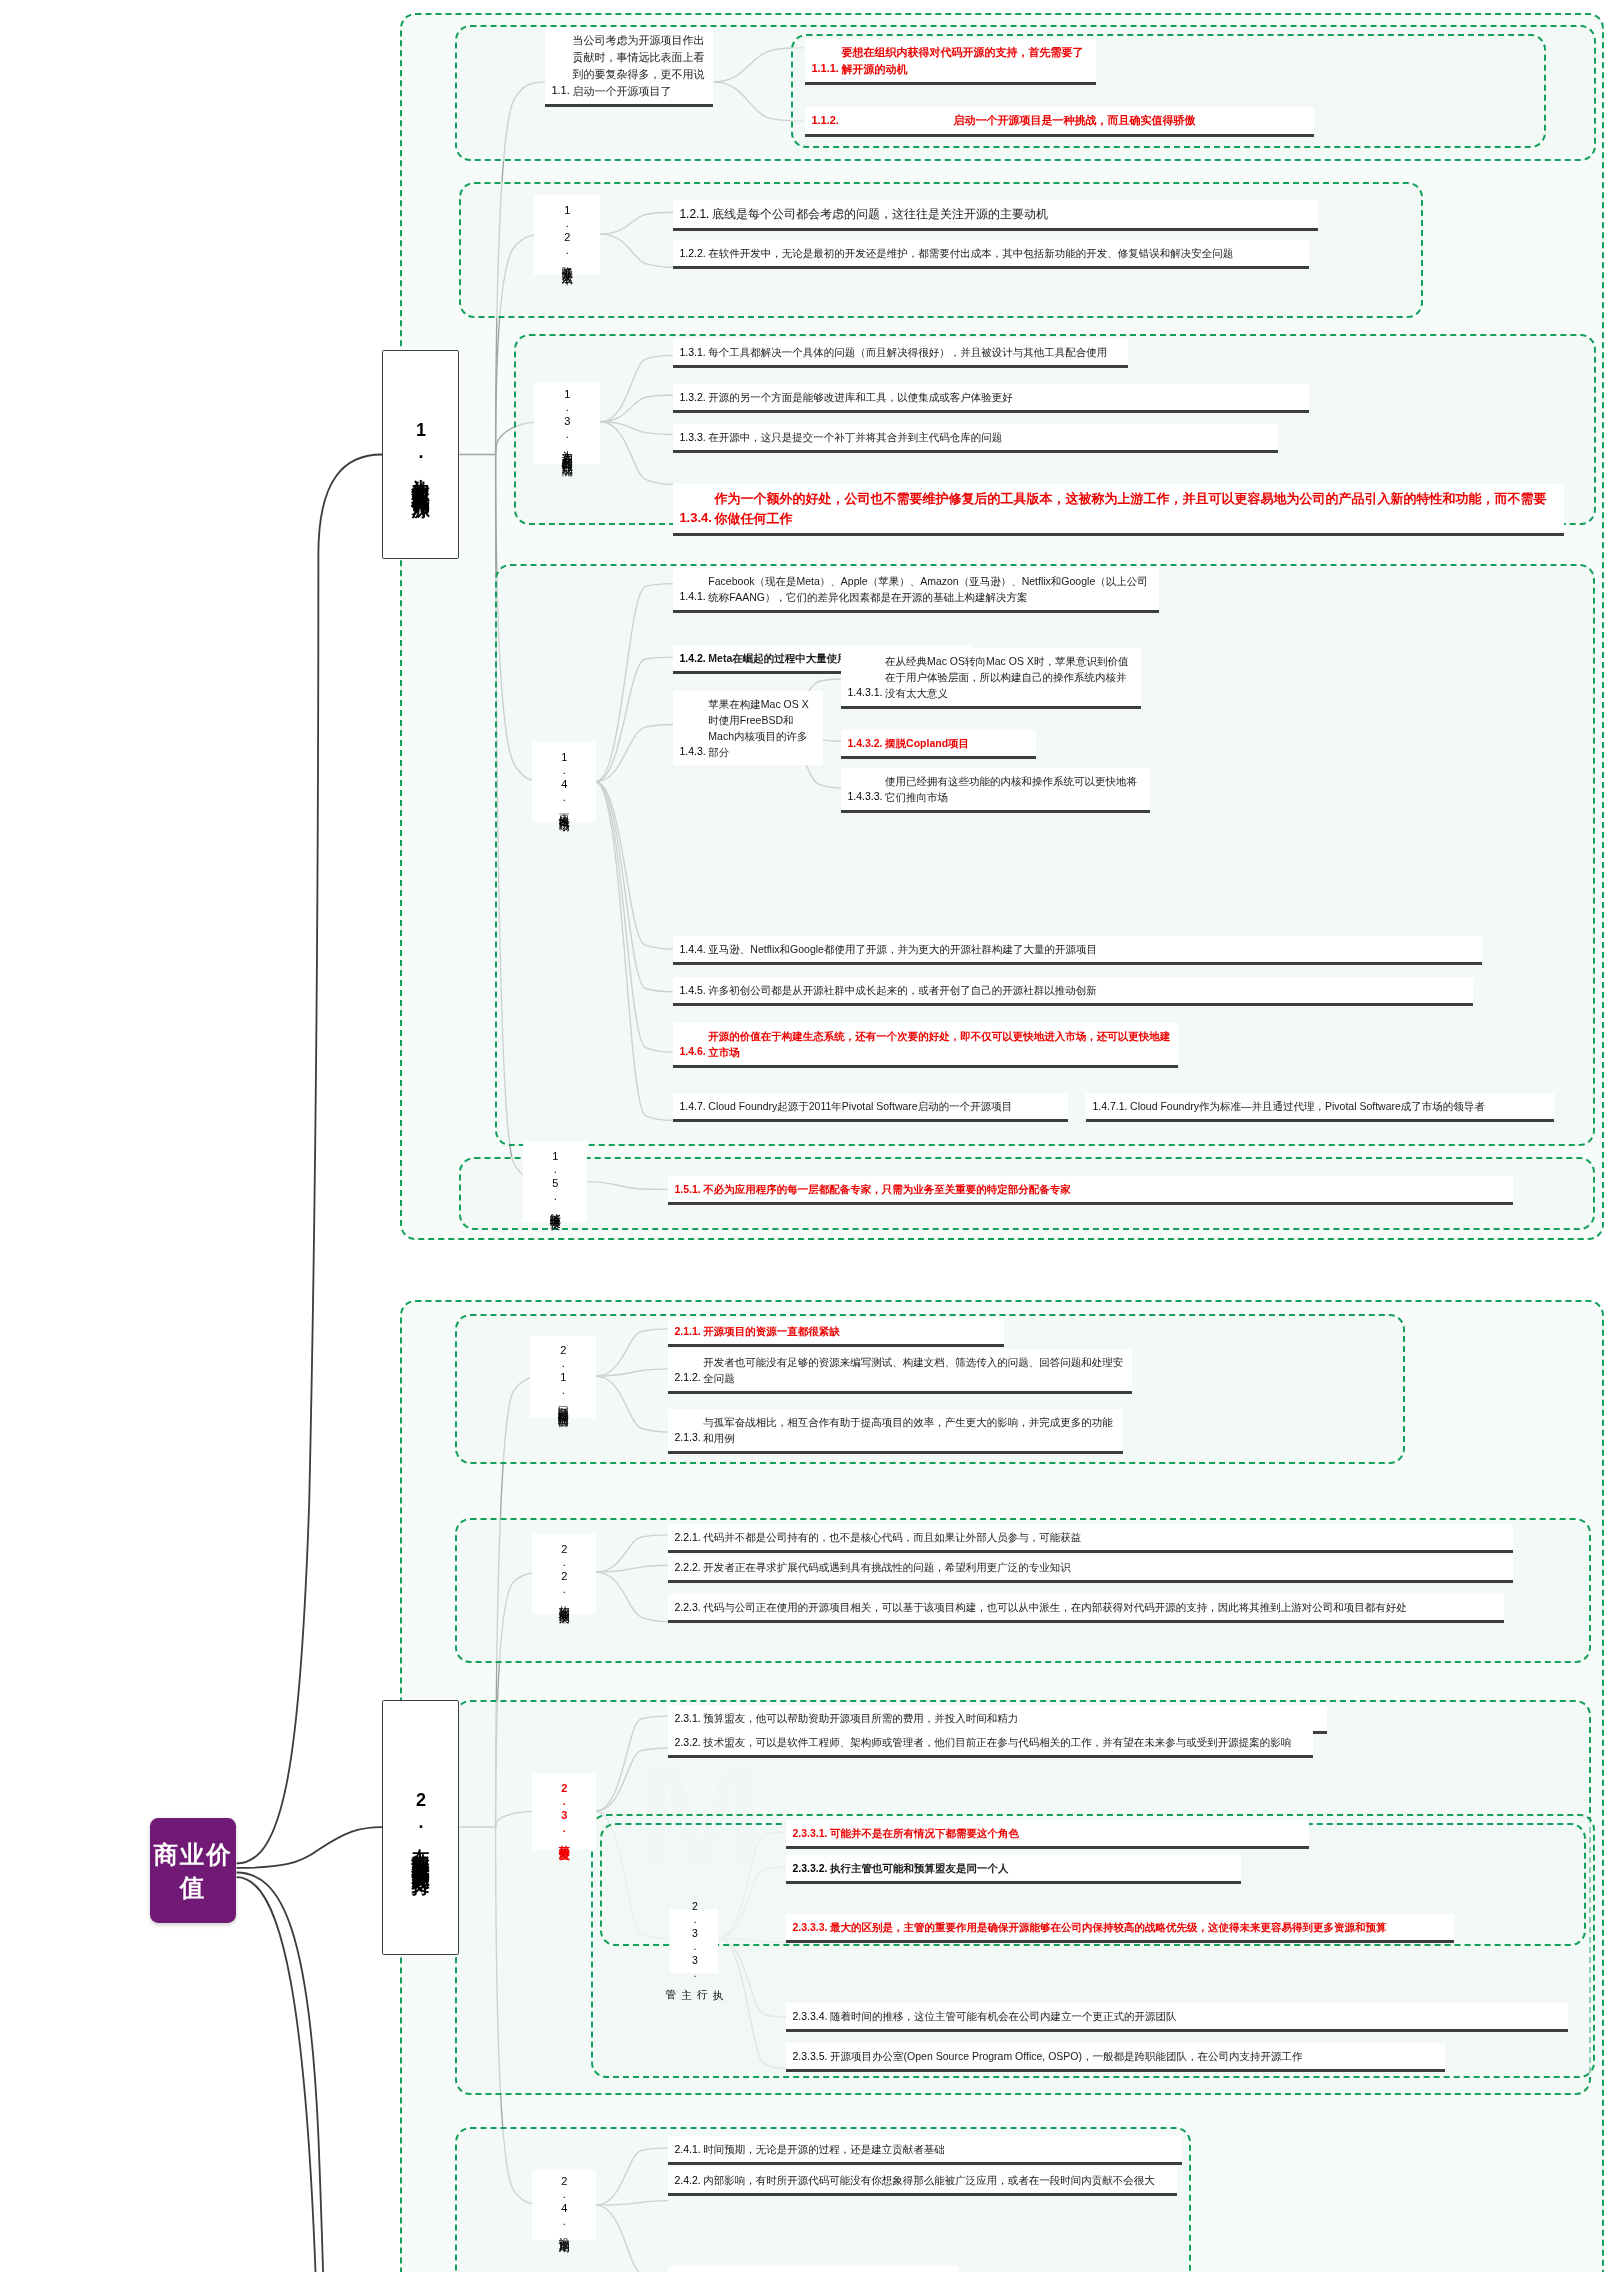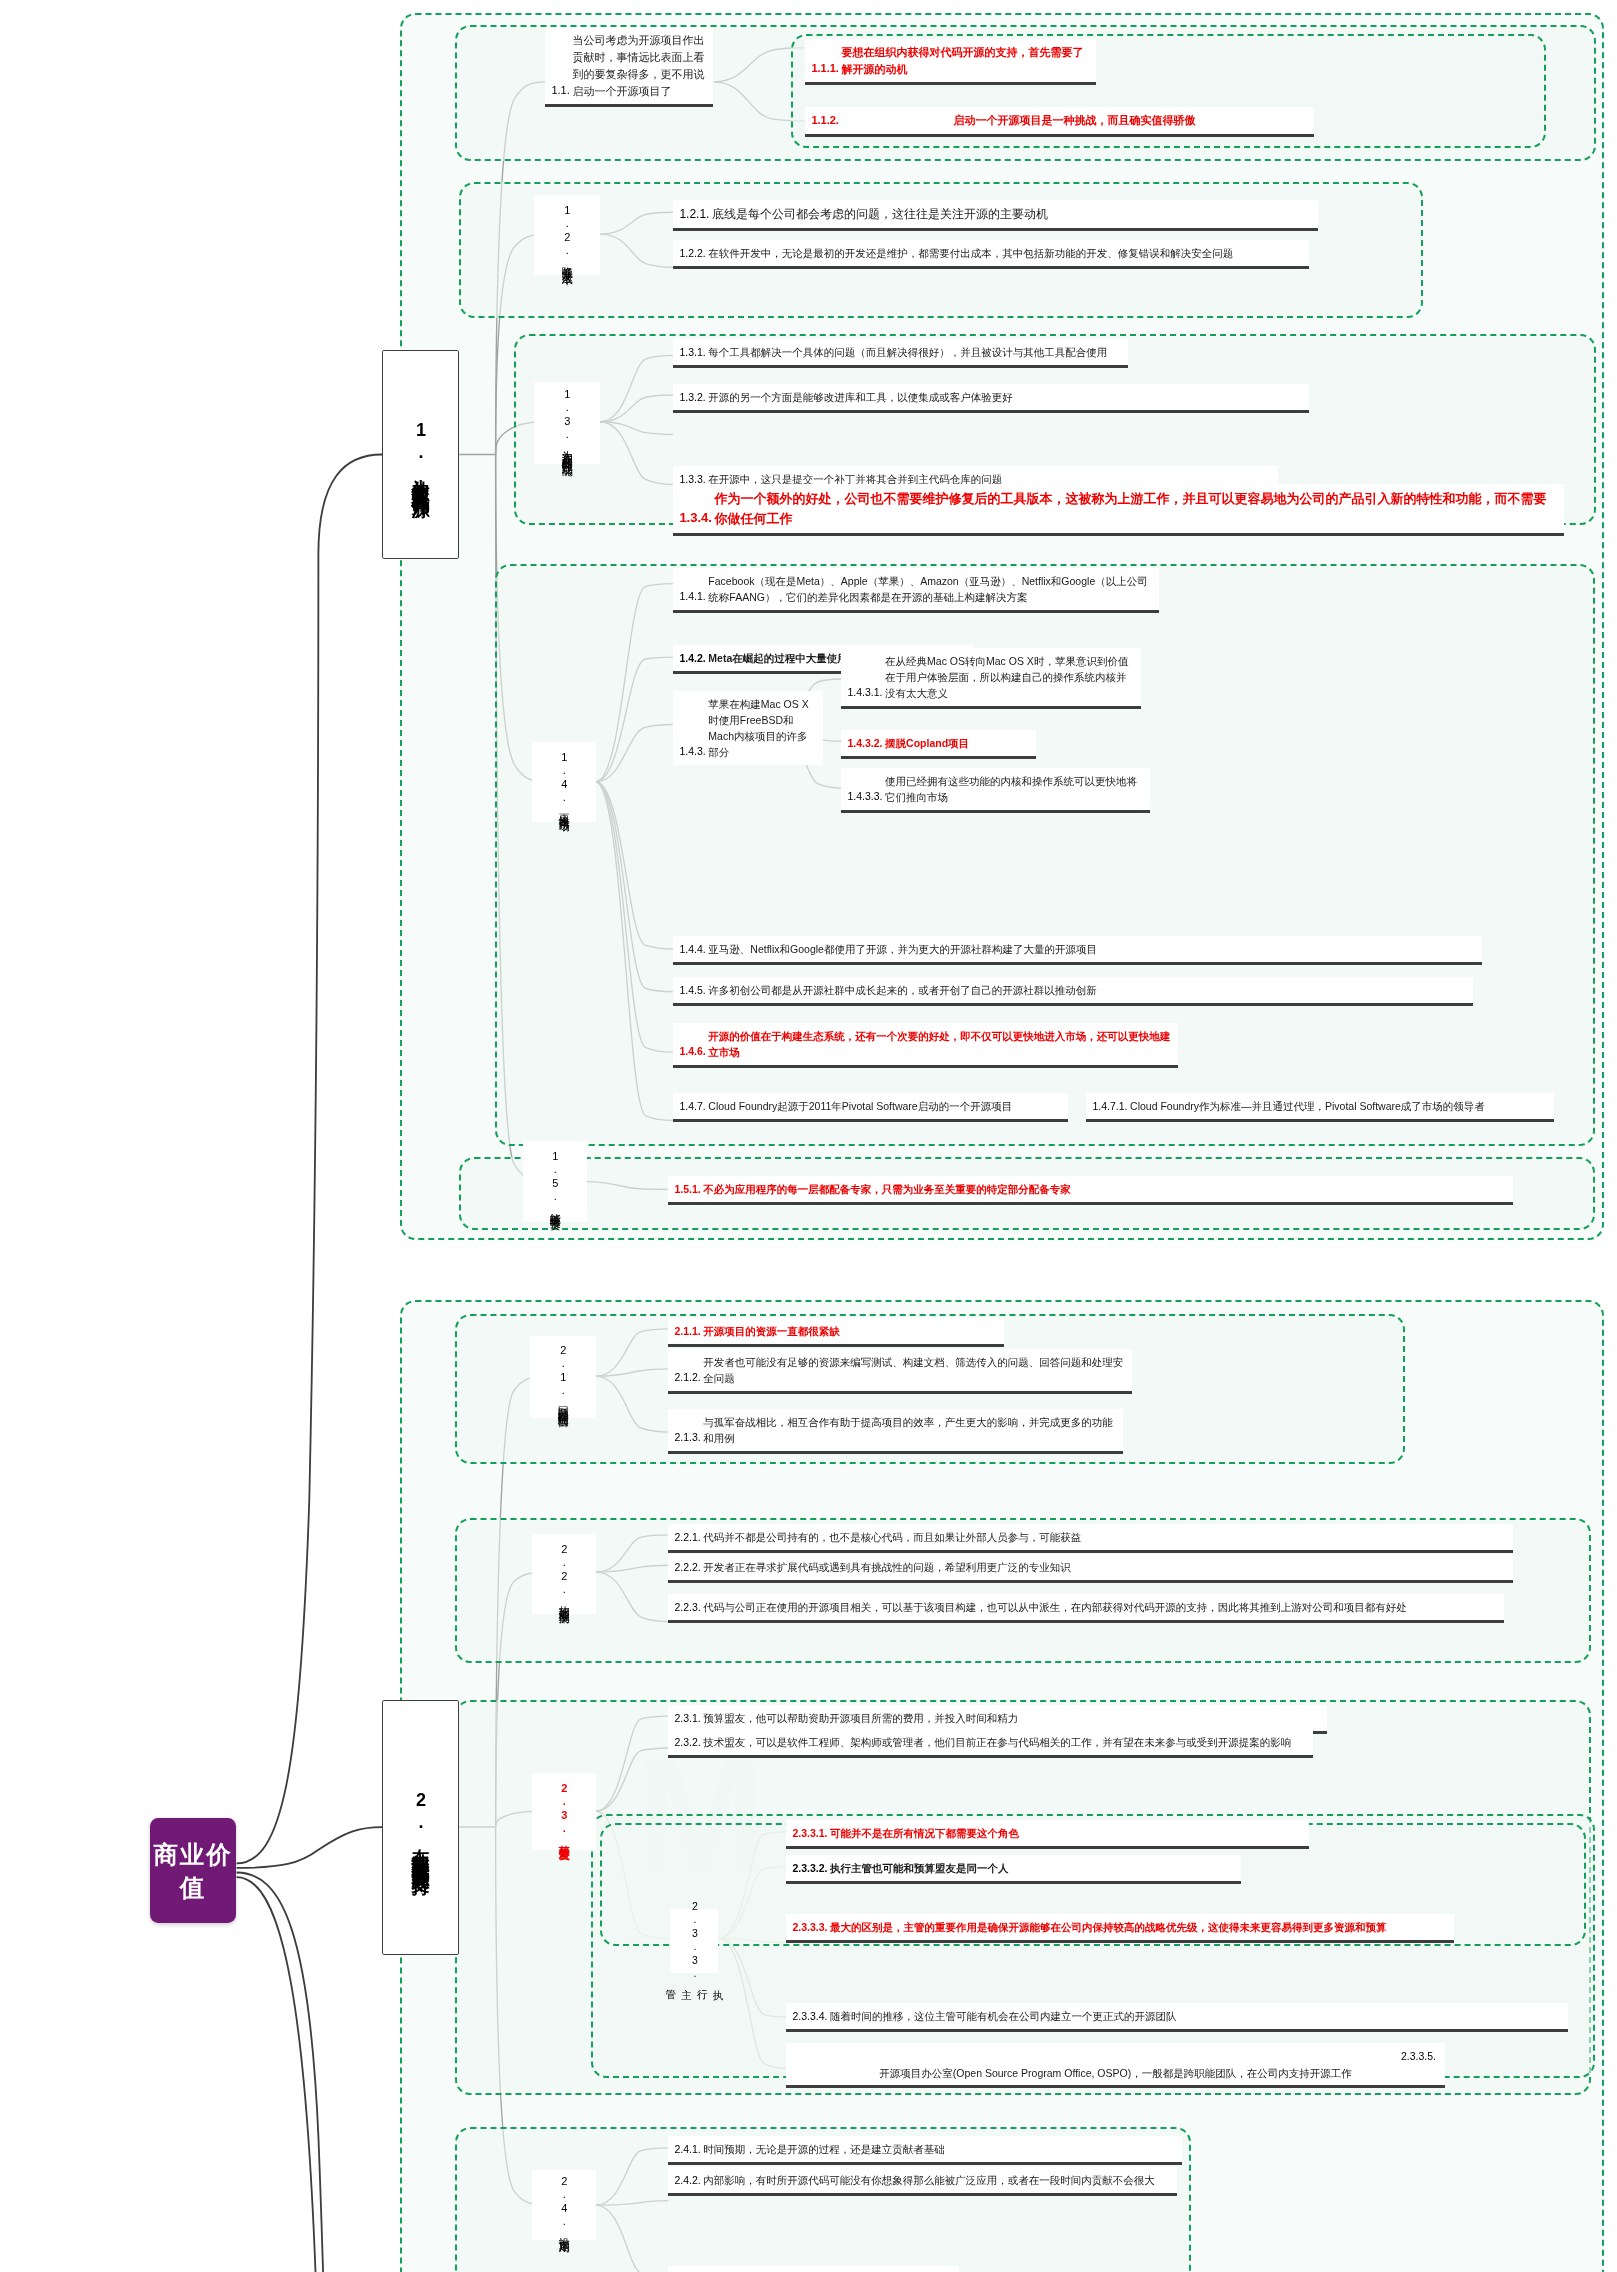--- a/index.html
+++ b/index.html
@@ -288,21 +288,21 @@
       <span>为客户添加新的特性或功能</span>
   </div>
   <div class="node underline" style="left:673px; top:339px; width:455px; font-size:10.5px;">
     <span class="num">1.3.1.</span>
     <span class="txt blk">每个工具都解决一个具体的问题（而且解决得很好），并且被设计与其他工具配合使用</span>
   </div>
   <div class="node underline" style="left:673px; top:384px; width:636px; font-size:10.5px;">
     <span class="num">1.3.2.</span>
     <span class="txt blk">开源的另一个方面是能够改进库和工具，以使集成或客户体验更好</span>
   </div>
-  <div class="node underline" style="left:673px; top:424px; width:605px; font-size:10.5px;margin-top:42px;">
+  <div class="node underline" style="left:673px; top:424px; width:605px; font-size:10.5px;">
     <span class="num">1.3.3.</span>
     <span class="txt blk">在开源中，这只是提交一个补丁并将其合并到主代码仓库的问题</span>
   </div>
   <div class="node underline" style="left:673px; top:464px; width:891px; font-size:13px;margin-top:20px;">
     <span class="num red">1.3.4.</span>
     <span class="txt red">作为一个额外的好处，公司也不需要维护修复后的工具版本，这被称为上游工作，并且可以更容易地为公司的产品引入新的特性和功能，而不需要你做任何工作</span>
   </div>
 
   <div class="sub vert" style="left:532px; top:742px; width:64px; height:80px; font-size:11px;">
     <span>1.4.</span>
@@ -426,21 +426,21 @@
     <span class="txt blk">执行主管也可能和预算盟友是同一个人</span>
   </div>
   <div class="node underline" style="left:786px; top:1914px; width:668px; font-size:10.5px;">
     <span class="num red">2.3.3.3.</span>
     <span class="txt red">最大的区别是，主管的重要作用是确保开源能够在公司内保持较高的战略优先级，这使得未来更容易得到更多资源和预算</span>
   </div>
   <div class="node underline" style="left:786px; top:2003px; width:782px; font-size:10.5px;">
     <span class="num">2.3.3.4.</span>
     <span class="txt blk">随着时间的推移，这位主管可能有机会在公司内建立一个更正式的开源团队</span>
   </div>
-  <div class="node underline" style="left:786px; top:2043px; width:659px; font-size:10.5px;flex-direction:column;">
+  <div class="node underline" style="left:786px; top:2043px; width:659px; font-size:10.5px;">
     <span class="num">2.3.3.5.</span>
     <span class="txt blk">开源项目办公室(Open Source Program Office, OSPO)，一般都是跨职能团队，在公司内支持开源工作</span>
   </div>
 
   <div class="sub vert" style="left:532px; top:2170px; width:64px; height:70px; font-size:11px;">
     <span>2.4.</span>
       <span>设定预期</span>
   </div>
   <div class="node underline" style="left:668px; top:2136px; width:514px; font-size:10.5px;">
     <span class="num">2.4.1.</span>

